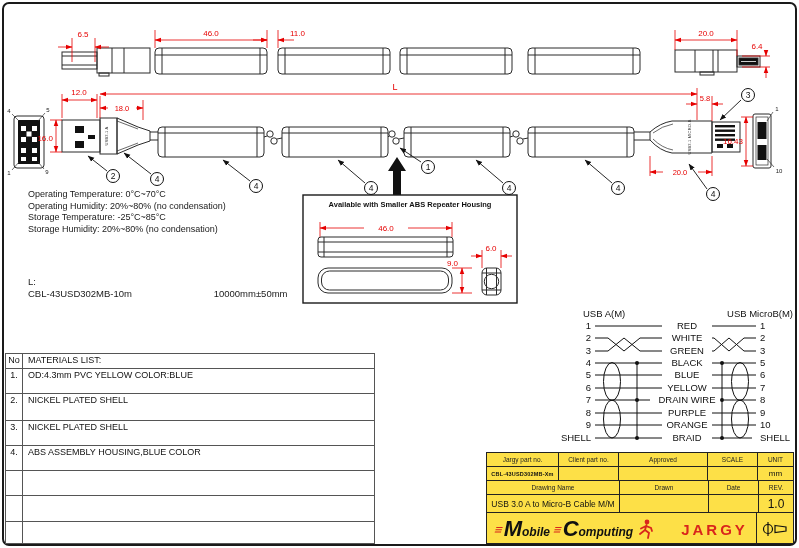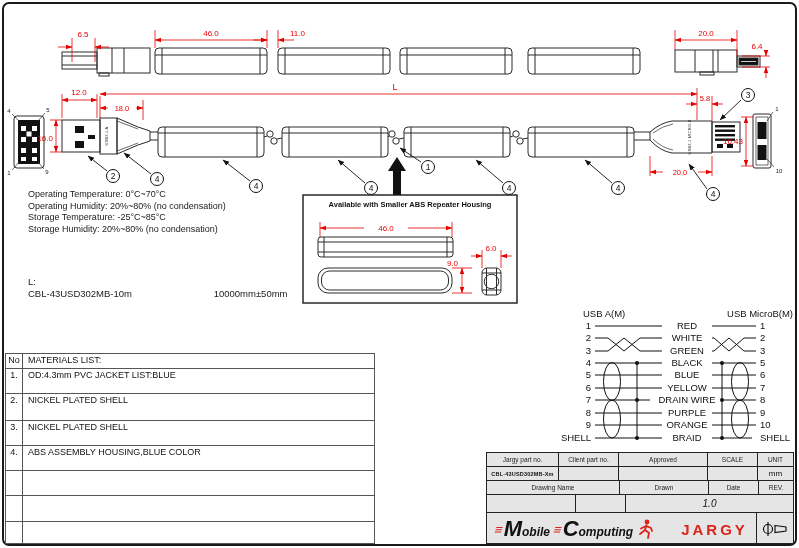--- a/index.html
+++ b/index.html
@@ -22,32 +22,32 @@
 
   .mat{position:absolute;left:5px;top:353px;width:370px;border:1px solid #555;box-sizing:border-box;}
   .mat-row{display:flex;border-bottom:1px solid #555;box-sizing:border-box;}
   .mat-row:last-child{border-bottom:none;}
   .mat-no{width:17px;border-right:1px solid #555;box-sizing:border-box;font-size:9px;
           text-align:center;padding-top:1px;flex:none;}
   .mat-txt{flex:1;font-size:9px;line-height:11px;padding:1px 0 0 5px;}
   .h15{height:15px;} .h25{height:25px;} .h27{height:27px;} .h26{height:26px;} .h21{height:21px;}
 
   .tb{position:absolute;left:486px;top:452px;width:308px;height:92px;border:1px solid #222;
-      box-sizing:border-box;background:#e5e5e5;}
+      box-sizing:border-box;background:#fde047;}
   .tb-row{display:flex;box-sizing:border-box;border-bottom:1px solid #222;}
   .tb-row:last-child{border-bottom:none;}
   .tb-c{border-right:1px solid #222;box-sizing:border-box;display:flex;align-items:center;
         justify-content:center;overflow:hidden;}
   .tb-c:last-child{border-right:none;}
   .lab{font-size:6.5px;color:#222;}
   .c1{width:72px;} .c2{width:60px;} .c3{width:89px;} .c4{width:50px;} .c5{width:37px;flex:1;}
   .c12{width:133px;}
   .r14{height:14px;} .r18{height:18px;} .r33{height:32px;flex:1;}
   .partno{font-size:5.5px;font-weight:bold;letter-spacing:.2px;}
-  .unitv{font-size:8px;} .dname{font-size:8.5px;} .revv{font-size:10px;font-style:italic;}
+  .unitv{font-size:8px;} .dname{font-size:8.5px;} .revv{font-size:12px;}
   .logo-cell{width:270px;justify-content:center;gap:4px;}
   .logo-word{display:inline-block;font-weight:bold;font-style:italic;font-size:12px;color:#111;}
   .logo-word::first-letter{font-size:22px;}
   .speed{color:#d9251c;font-weight:bold;font-size:13px;display:inline-block;
          transform:skewX(-18deg);margin-right:-3px;}
   .jargy{color:#d9251c;font-weight:bold;font-size:15px;letter-spacing:3px;margin-left:24px;}
 </style>
 </head>
 <body>
 
@@ -471,21 +471,21 @@
   </div>
 
   <div class="mat">
     <div class="mat-row h15">
       <div class="mat-no">No</div>
       <div class="mat-txt">MATERIALS LIST:</div>
     </div>
     <div class="mat-row h25">
       <div class="mat-no">1.</div>
       <div class="mat-txt">
-        <div>OD:4.3mm   PVC JACKET LIST:BLUE</div>
+        <div>OD:4.3mm   PVC YELLOW COLOR:BLUE</div>
       </div>
     </div>
     <div class="mat-row h27">
       <div class="mat-no">2.</div>
       <div class="mat-txt">
         <div>NICKEL PLATED SHELL</div>
       </div>
     </div>
     <div class="mat-row h25">
       <div class="mat-no">3.</div>
@@ -528,20 +528,21 @@
       <div class="tb-c c4"></div>
       <div class="tb-c c5 unitv">mm</div>
     </div>
     <div class="tb-row r14">
       <div class="tb-c c12 lab">Drawing Name</div>
       <div class="tb-c c3 lab">Drawn</div>
       <div class="tb-c c4 lab">Date</div>
       <div class="tb-c c5 lab">REV.</div>
     </div>
     <div class="tb-row r18">
+      <div class="tb-c c12 dname">USB 3.0 A to Micro-B Cable M/M</div>
       <div class="tb-c c3"></div>
       <div class="tb-c c4"></div>
       <div class="tb-c c5 revv">1.0</div>
     </div>
     <div class="tb-row r33">
       <div class="tb-c logo-cell">
         <span class="speed">≡</span>
           <span class="logo-word">Mobile</span>
         <span class="speed">≡</span>
           <span class="logo-word">Computing</span>

